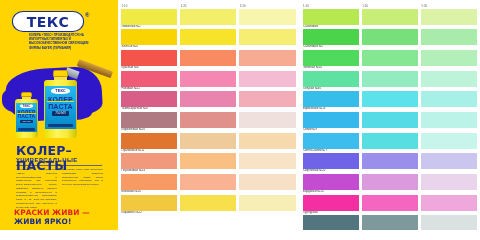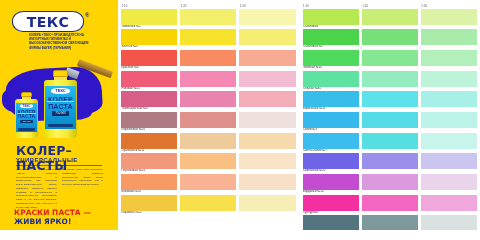--- a/index.html
+++ b/index.html
@@ -224,21 +224,21 @@
       <div class="headline">КОЛЕР–ПАСТЫ</div>
       <div class="subhead">УНИВЕРСАЛЬНЫЕ</div>
       <div class="rule"></div>
 
       <div class="cols">
         <div class="col">Колер-Пасты универсальные «ТЕКС» являются концентрированными и применяются для колеровки водно-дисперсионных красок, олифовых, алкидных, лаковых составов и эмульсионных и водоэмульсионных материалов, ГОСТ Р, ТУ 2316-001-33393201, рекомендуются для наружных и внутренних работ.</div>
         <div class="col">Вся линия Колер-Паст полностью совместима. Отличная колеровочная гамма может значительно расширить ряд и точность использования красок.</div>
       </div>
 
       <div class="tagline">
-        <span class="red">КРАСКИ ПАСТА</span><span class="red"> — </span><span class="blue">ЖИВИ ЯРКО!</span>
+        <span class="red">КРАСКИ ЖИВИ</span><span class="red"> — </span><span class="blue">ЖИВИ ЯРКО!</span>
       </div>
 
     </div>
   </aside>
 
   <main class="charts">
     <section class="panel">
       <div class="hdr">
           <div class="hcell">1:10</div>
           <div class="hcell">1:20</div>

